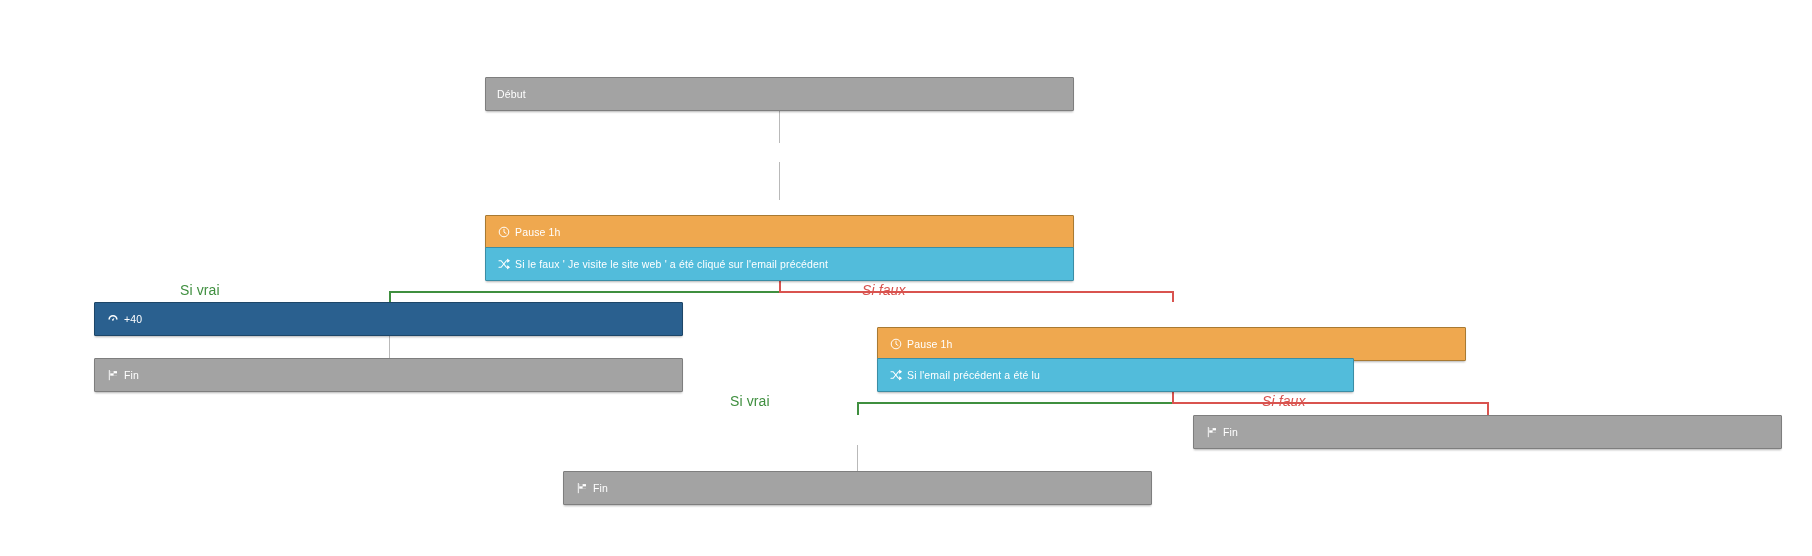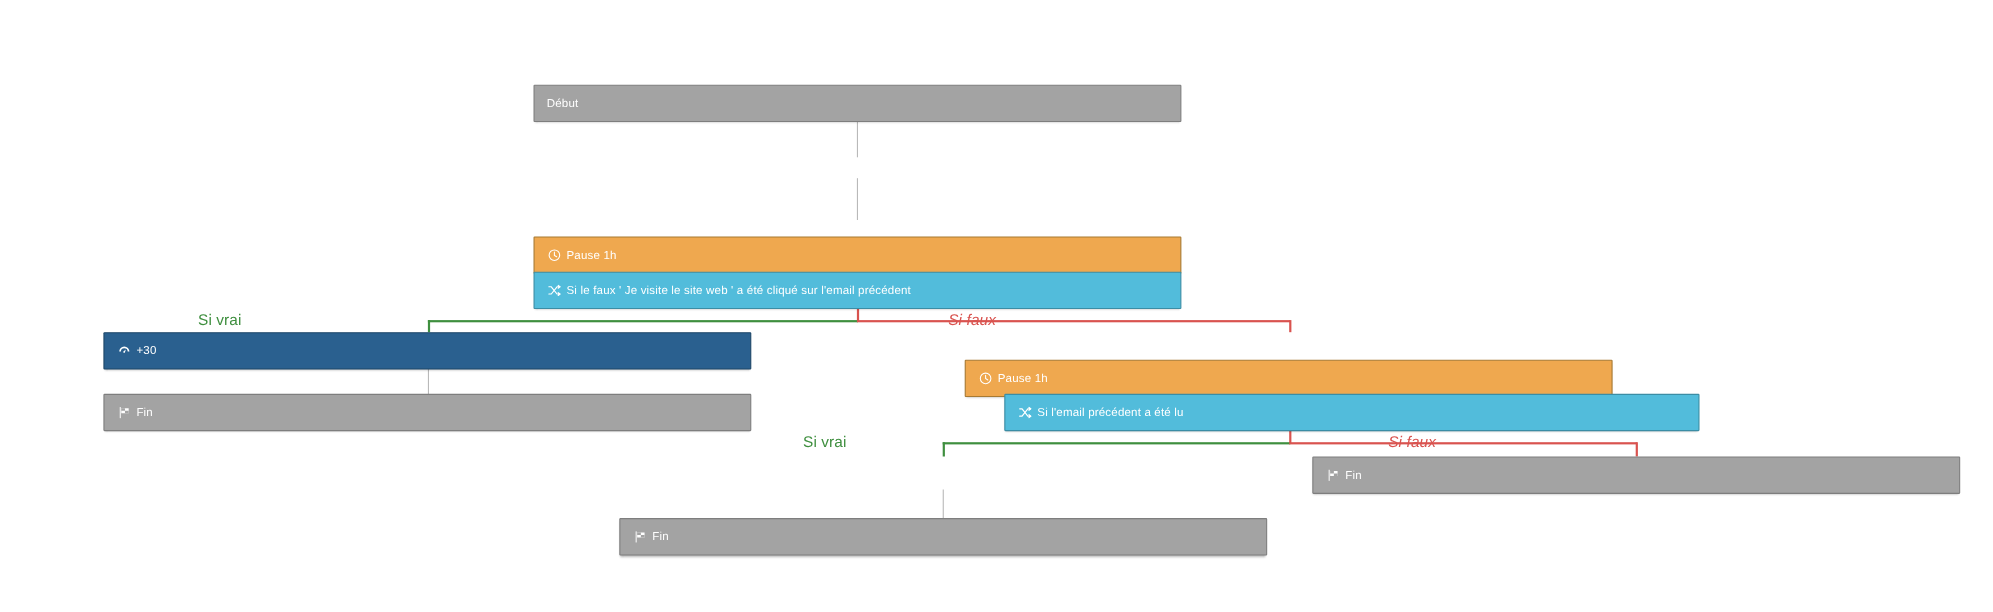--- a/index.html
+++ b/index.html
@@ -148,21 +148,21 @@
     <span class="label">Si le faux ' Je visite le site web ' a été cliqué sur l'email précédent</span>
   </div>
 
   <div class="node navy" style="left:94px; top:302px; width:589px; height:31px;">
     <span class="ico">
       <svg width="12" height="12" viewBox="0 0 16 16" fill="#ffffff">
         <path d="M8 2.6 A6.2 6.2 0 0 0 1.8 8.8 h2.1 A4.1 4.1 0 0 1 8 4.7 a4.1 4.1 0 0 1 4.1 4.1 h2.1 A6.2 6.2 0 0 0 8 2.6 z"></path>
         <path d="M9.9 6.2 L7.2 8.4 a1.05 1.05 0 1 0 1.45 1.45 z"></path>
       </svg>
     </span>
-    <span class="label">+30</span>
+    <span class="label">+40</span>
   </div>
 
   <div class="node grey" style="left:94px; top:358px; width:589px; height:31px;">
     <span class="ico">
       <svg width="12" height="12" viewBox="0 0 16 16" fill="none" stroke="#ffffff" stroke-width="1.2">
         <path d="M3.1 1.9 V14.4" stroke-linecap="round"></path>
         <path d="M4.3 2.8 h9 v6.1 h-9 z" fill="#ffffff" stroke="none"></path>
         <path d="M4.3 2.8 h4.5 v3 h-4.5 z" fill="#a3a3a3" stroke="none"></path>
         <path d="M8.8 5.8 h4.5 v3.1 h-4.5 z" fill="#a3a3a3" stroke="none"></path>
       </svg>
@@ -173,21 +173,21 @@
   <div class="node orange" style="left:877px; top:302px; width:589px; height:31px;">
     <span class="ico">
       <svg width="12" height="12" viewBox="0 0 16 16" fill="none" stroke="#ffffff" stroke-width="1.3">
         <circle cx="8" cy="8" r="6.4"></circle>
         <path d="M8 4.3 V8.2 L10.7 9.9" stroke-linecap="round"></path>
       </svg>
     </span>
     <span class="label">Pause 1h</span>
   </div>
 
-  <div class="node cyan" style="left:877px; top:358px; width:632px; height:31px;margin-left:36px;">
+  <div class="node cyan" style="left:877px; top:358px; width:477px; height:31px;">
     <span class="ico">
       <svg width="12" height="12" viewBox="0 0 16 16" fill="none" stroke="#ffffff" stroke-width="1.4" stroke-linecap="round">
         <path d="M1.3 3.6 H4.2 L11.2 12.4 H14.4"></path>
         <path d="M1.3 12.4 H4.2 L11.2 3.6 H14.4"></path>
         <path d="M12.6 1.9 L14.8 3.6 L12.6 5.3" fill="#ffffff"></path>
         <path d="M12.6 10.7 L14.8 12.4 L12.6 14.1" fill="#ffffff"></path>
       </svg>
     </span>
     <span class="label">Si l'email précédent a été lu</span>
   </div>

